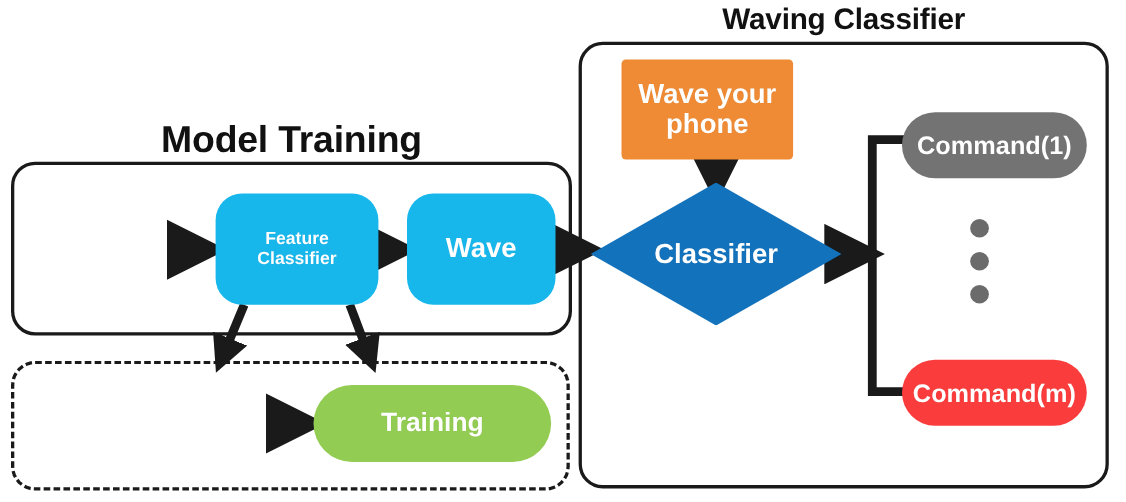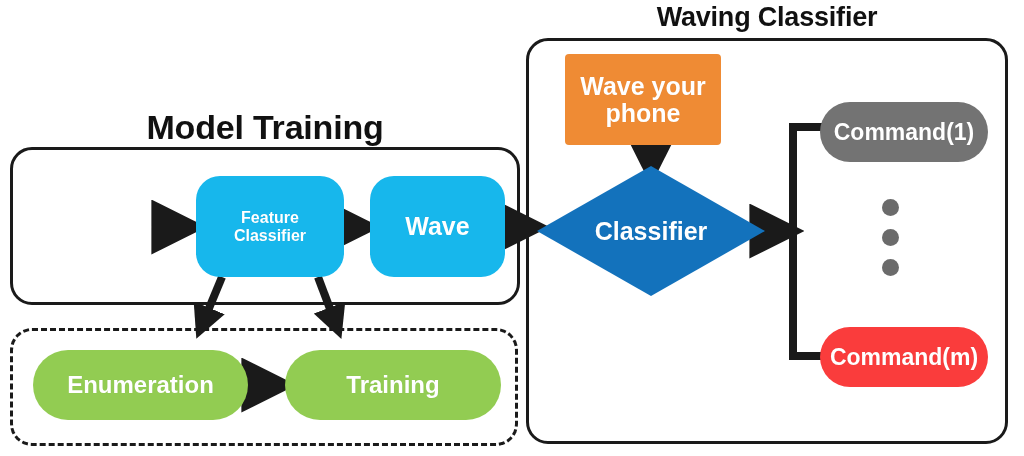--- a/index.html
+++ b/index.html
@@ -177,23 +177,20 @@
     <span>
       <span>Feature</span><br>
       <span>Classifier</span>
     </span>
   </div>
 
   <div class="node node-blue" id="node-model">
     <span>Wave</span>
   </div>
 
-  <div class="node node-green" id="node-enumeration">
-    <span>Enumeration</span>
-  </div>
 
   <div class="node node-green" id="node-selection">
     <span>Training</span>
   </div>
 
   <div class="node node-orange" id="node-wave">
     <span>
       <span>Wave your</span><br>
       <span>phone</span>
     </span>

